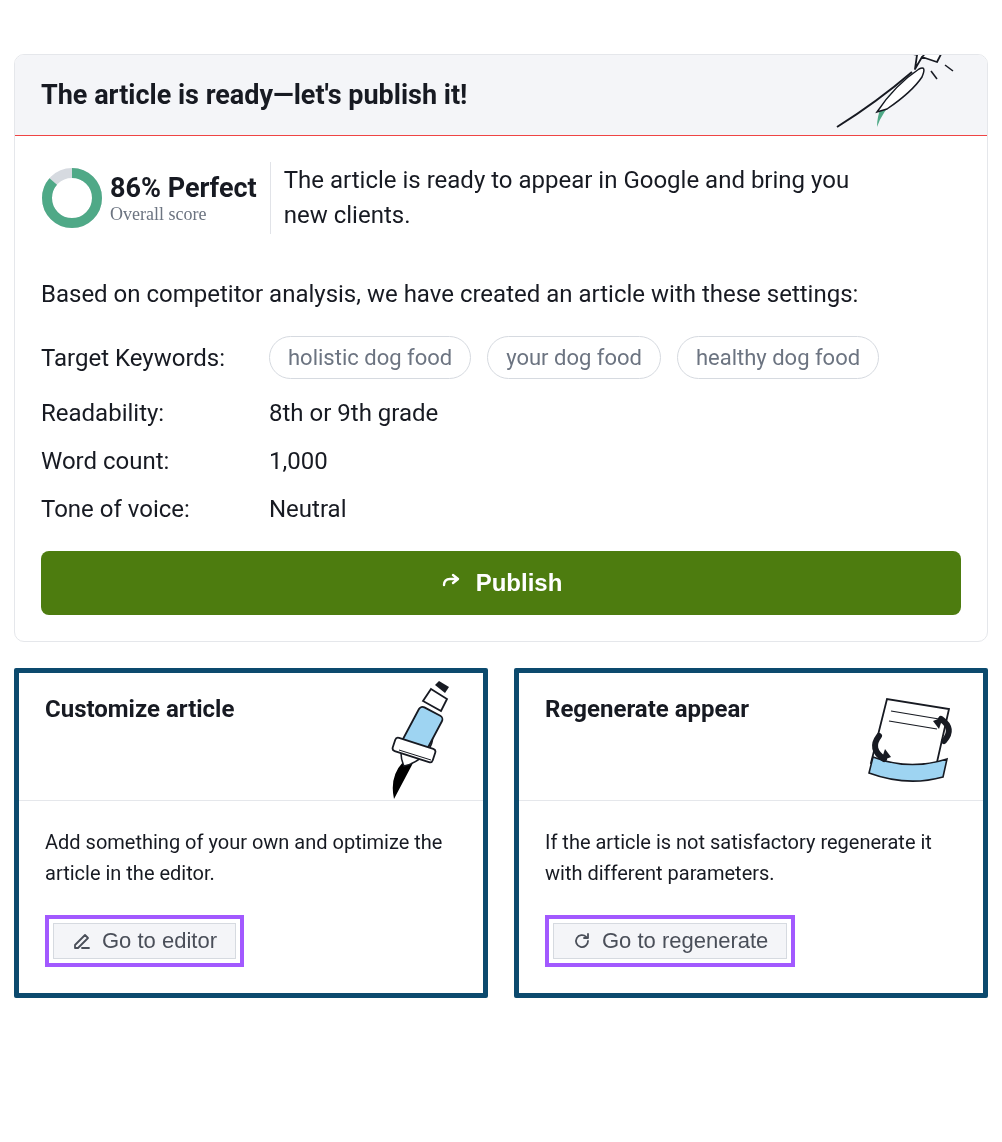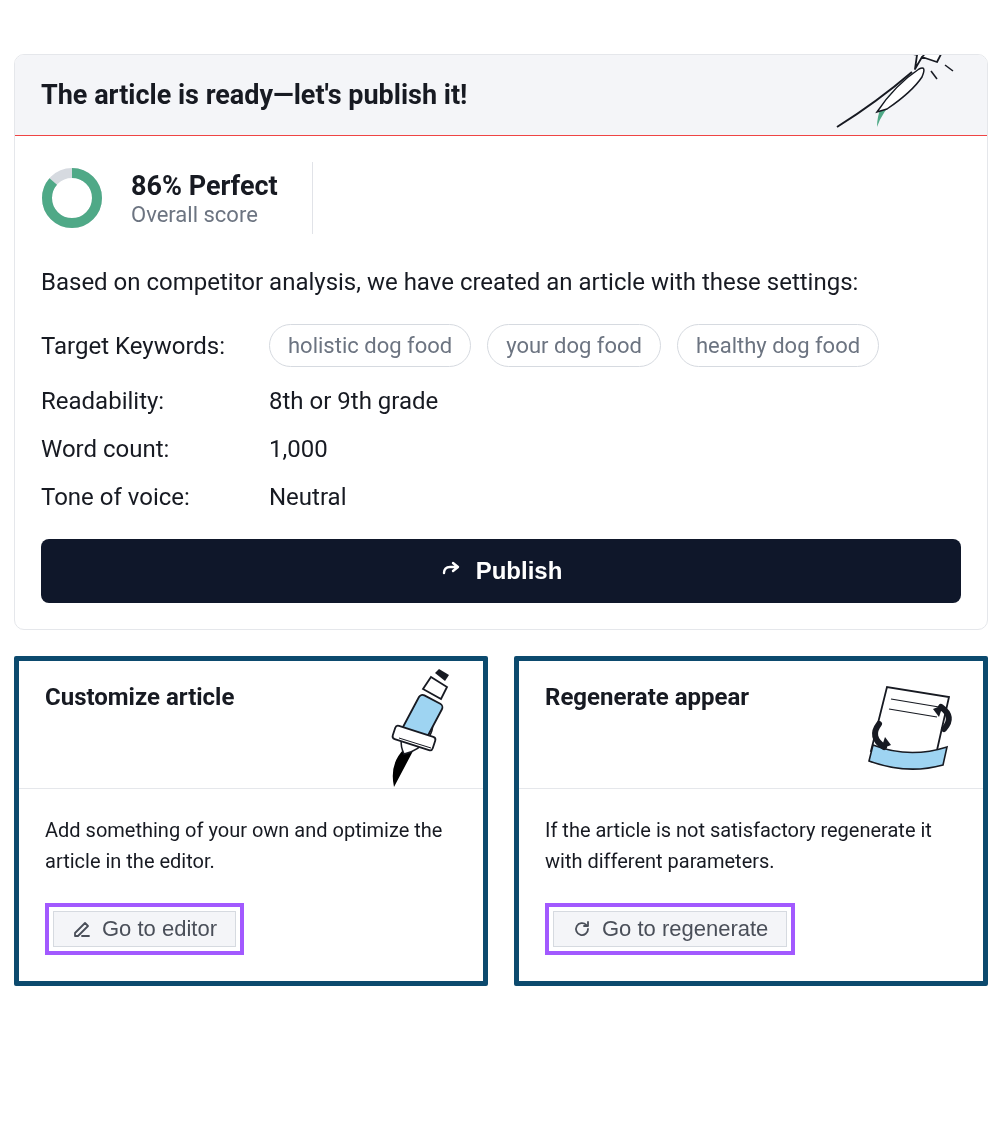--- a/index.html
+++ b/index.html
@@ -32,38 +32,39 @@
     right: 20px;
     width: 140px;
     height: 140px;
   }
   .main-body {
     padding: 26px;
   }
   .score-row {
     display: flex;
     align-items: center;
-    gap: 28px;
-    margin-bottom: 30px;
+    gap: 7px;
+    margin-bottom: 42px;
   }
   .score-circle {
     width: 62px;
     height: 62px;
     flex-shrink: 0;
   }
   .score-text-block { }
   .score-value {
     font-size: 27px;
     font-weight: 700;
     color: #171a22;
     white-space: nowrap;
   }
   .score-label {
-    font-size: 22px;
+    font-size: 18px;
     color: #6c7481;
+    font-family: Liberation Serif, serif;
   }
   .score-divider {
     width: 1px;
     height: 72px;
     background: #e1e3e8;
     margin: 0 6px;
   }
   .score-desc {
     font-size: 24px;
     color: #171a22;
@@ -99,21 +100,21 @@
   .chip {
     border: 1px solid #d6dae0;
     border-radius: 24px;
     padding: 8px 18px;
     font-size: 22px;
     color: #6c7481;
     background: #fff;
   }
   .publish-btn {
     width: 100%;
-    background: #0f172a;
+    background: #4d7c0f;
     color: #fff;
     border: none;
     border-radius: 8px;
     padding: 18px;
     font-size: 24px;
     font-weight: 600;
     cursor: pointer;
     display: flex;
     align-items: center;
     justify-content: center;
@@ -205,20 +206,21 @@
     <div class="score-row">
       <svg class="score-circle" viewBox="0 0 62 62">
         <circle cx="31" cy="31" r="25" fill="none" stroke="#d6dae0" stroke-width="10"></circle>
         <circle cx="31" cy="31" r="25" fill="none" stroke="#4fa987" stroke-width="10" stroke-dasharray="135 157" stroke-dashoffset="0" transform="rotate(-90 31 31)" stroke-linecap="butt"></circle>
       </svg>
       <div class="score-text-block">
         <div class="score-value">86% Perfect</div>
         <div class="score-label">Overall score</div>
       </div>
       <div class="score-divider"></div>
+      <div class="score-desc">The article is ready to appear in Google and bring you new clients.</div>
     </div>
 
     <div class="intro-text">Based on competitor analysis, we have created an article with these settings:</div>
 
     <div class="settings-row">
       <div class="settings-label">Target Keywords:</div>
       <div class="chips-wrap">
         <span class="chip">holistic dog food</span>
         <span class="chip">your dog food</span>
         <span class="chip">healthy dog food</span>

